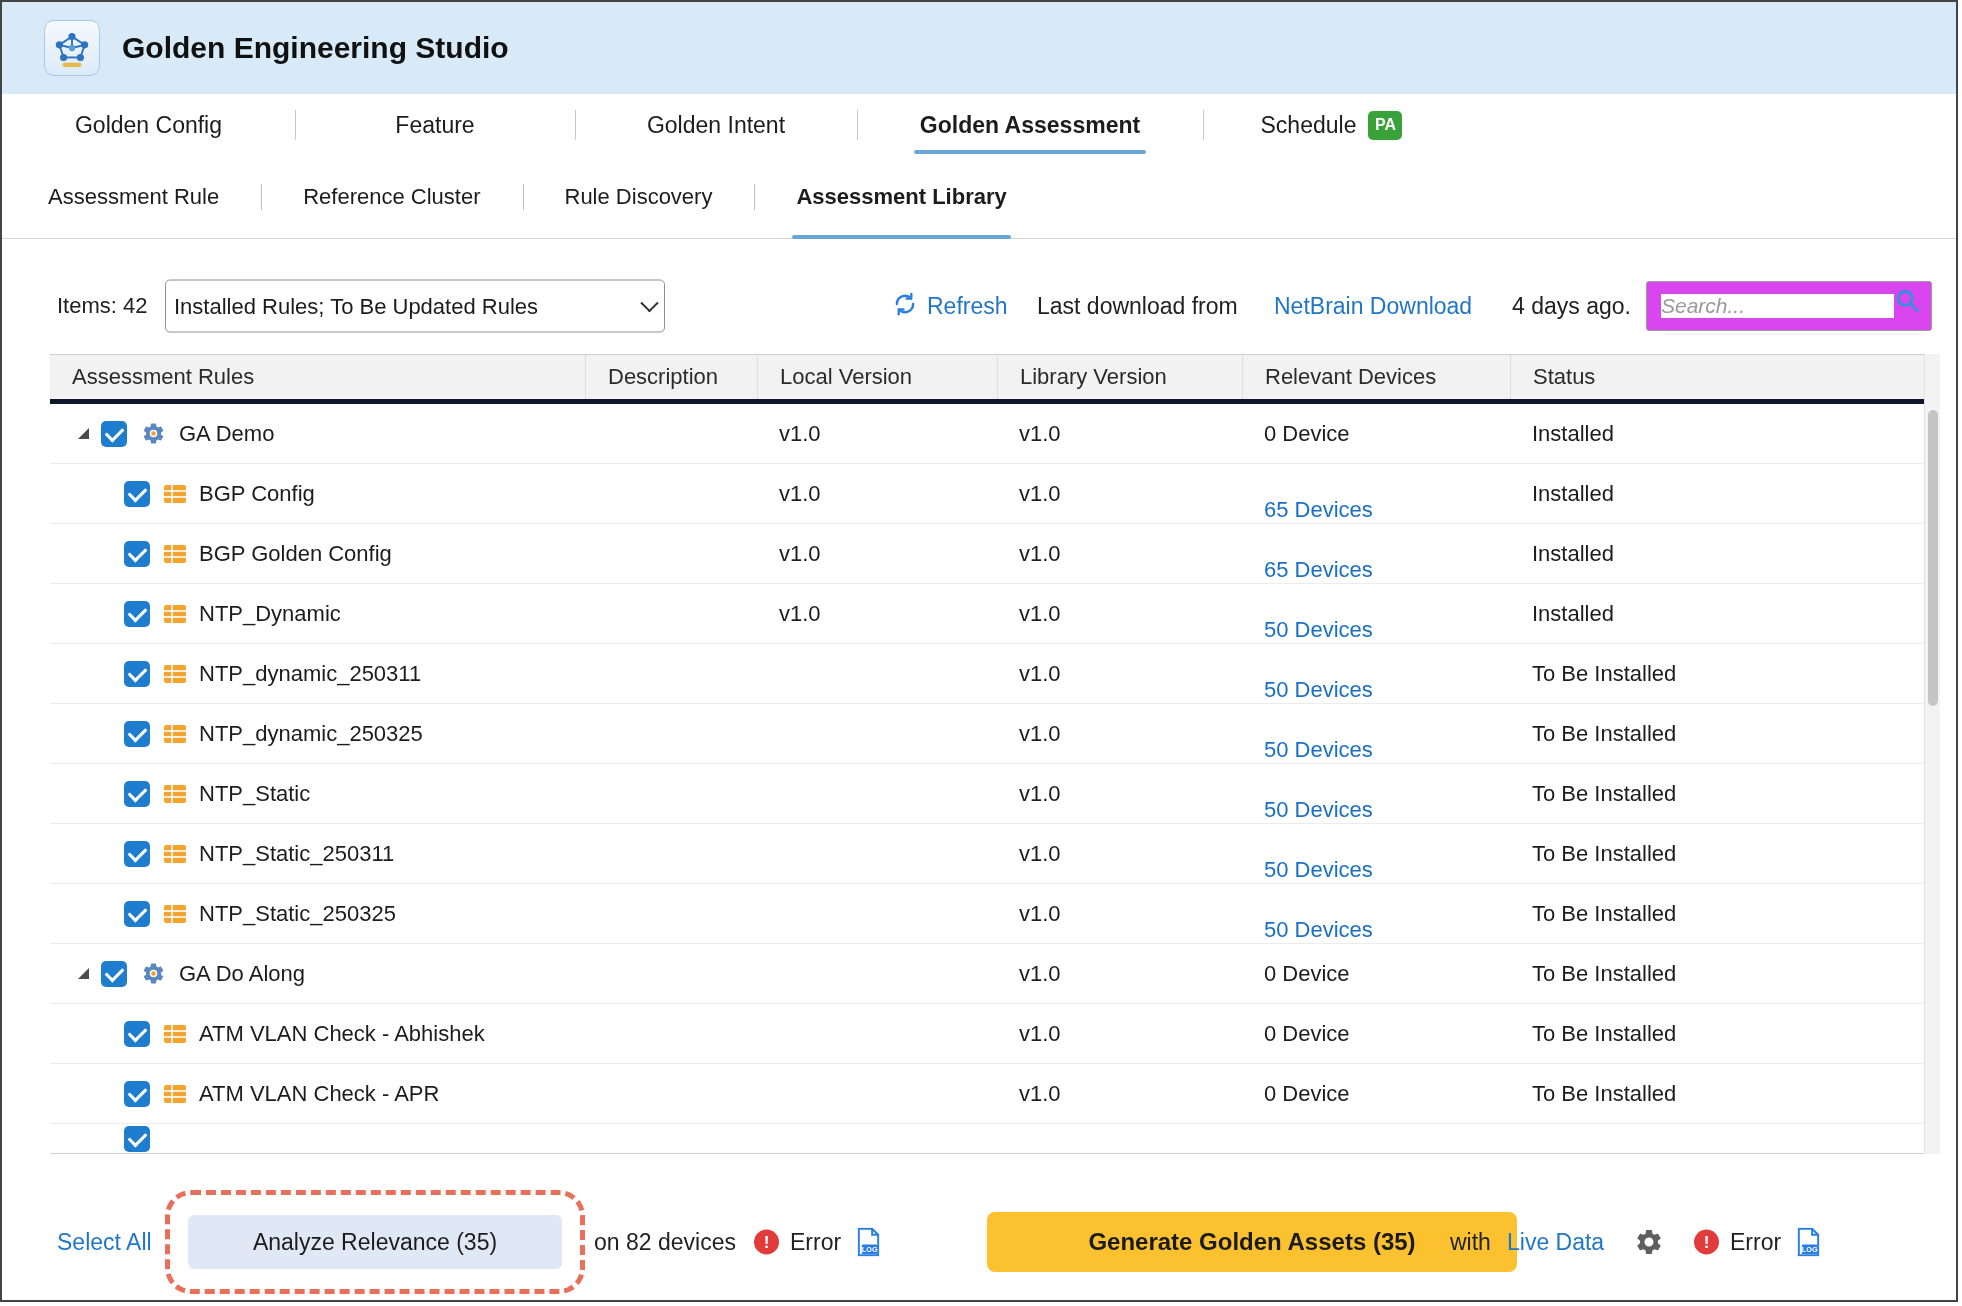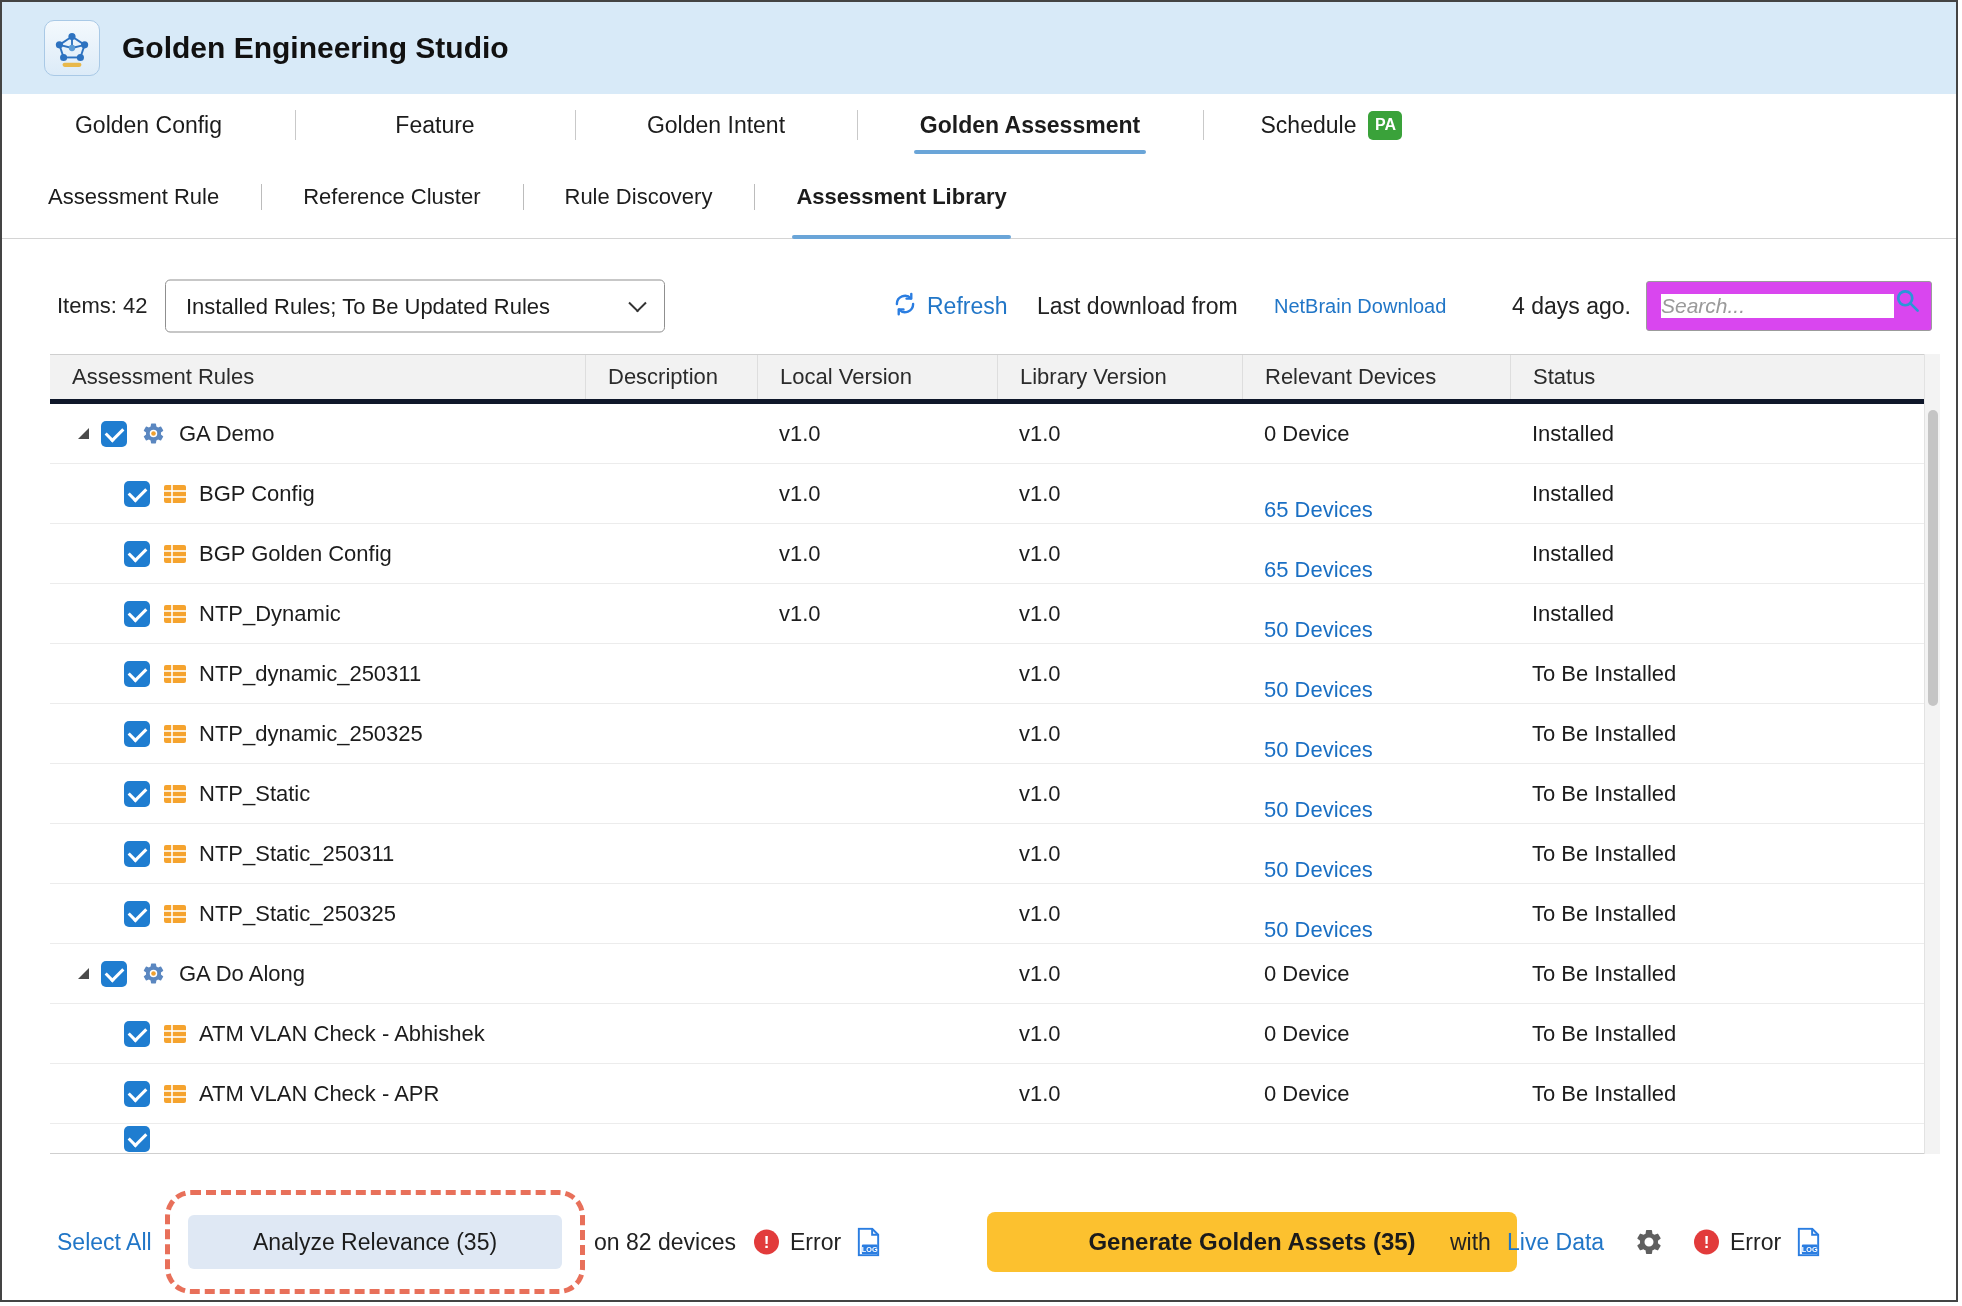--- a/index.html
+++ b/index.html
@@ -26,27 +26,27 @@
   .stab { position:relative; height:100%; display:flex; align-items:center; padding:0 42px; font-size:22px; color:#1c1c1c; cursor:pointer; }
   .stab:first-child { padding-left:0; }
   .stab + .stab::before { content:""; position:absolute; left:0; top:50%; transform:translateY(-50%); height:26px; width:1px; background:#bcbcbc; }
   .stab.active { font-weight:bold; }
   .stab.active::after { content:""; position:absolute; bottom:-1px; left:38px; right:38px; height:4px; background:#6aa5d8; border-radius:2px; }
 
   
   .toolbar { position:relative; height:115px; background:#fff; }
   .tb { position:absolute; top:67px; transform:translateY(-50%); }
   .items-label { left:55px; font-size:22px; color:#222; }
-  .filter-select { left:163px; width:500px; height:53px; border:1px solid #8f8f8f; border-radius:5px; display:flex; align-items:center; padding:0 20px; font-size:22px; color:#1c1c1c; cursor:pointer; background:#fff; }
+  .filter-select { left:163px; width:500px; height:53px; border:1px solid #8f8f8f; border-radius:5px; display:flex; align-items:center; padding:0 8px; font-size:22px; color:#1c1c1c; cursor:pointer; background:#fff; }
   .filter-select .val { flex:1; white-space:nowrap; overflow:hidden; }
   .chev { width:13px; height:13px; border-left:2.4px solid #333; border-bottom:2.4px solid #333; transform:rotate(-45deg) translate(2px,-2px); margin-left:12px; }
   .refresh { left:890px; display:flex; align-items:center; gap:9px; cursor:pointer; }
   .refresh .lbl { font-size:23px; color:#2176c7; }
   .lastdl { left:1035px; font-size:23px; color:#222; }
-  .dl-link { left:1272px; font-size:20px; color:#2176c7; cursor:pointer; }
+  .dl-link { left:1272px; font-size:23px; color:#2176c7; cursor:pointer; }
   .dl-age { left:1510px; font-size:23px; color:#222; }
   .searchbox { right:24px; width:286px; height:50px; border:1px solid #9b9b9b; border-radius:3px; display:flex; align-items:flex-end; padding:0 10px 12px 14px; background:#d946ef; }
   .searchbox input { flex:1; border:none; outline:none; font-size:21px; font-family:inherit; color:#333; min-width:0; }
   .searchbox input::placeholder { color:#9a9a9a; font-style:italic; }
 
   
   .table-wrap { position:relative; margin-left:48px; width:1890px; }
   .thead { display:flex; width:1874px; height:50px; background:#f2f2f2; border-top:1px solid #cfcfcf; border-bottom:5px solid #0f172a; }
   .hcell { display:flex; align-items:center; padding-left:22px; font-size:22px; color:#2b2b2b; }
   .hcell + .hcell { border-left:1px solid #dedede; }

